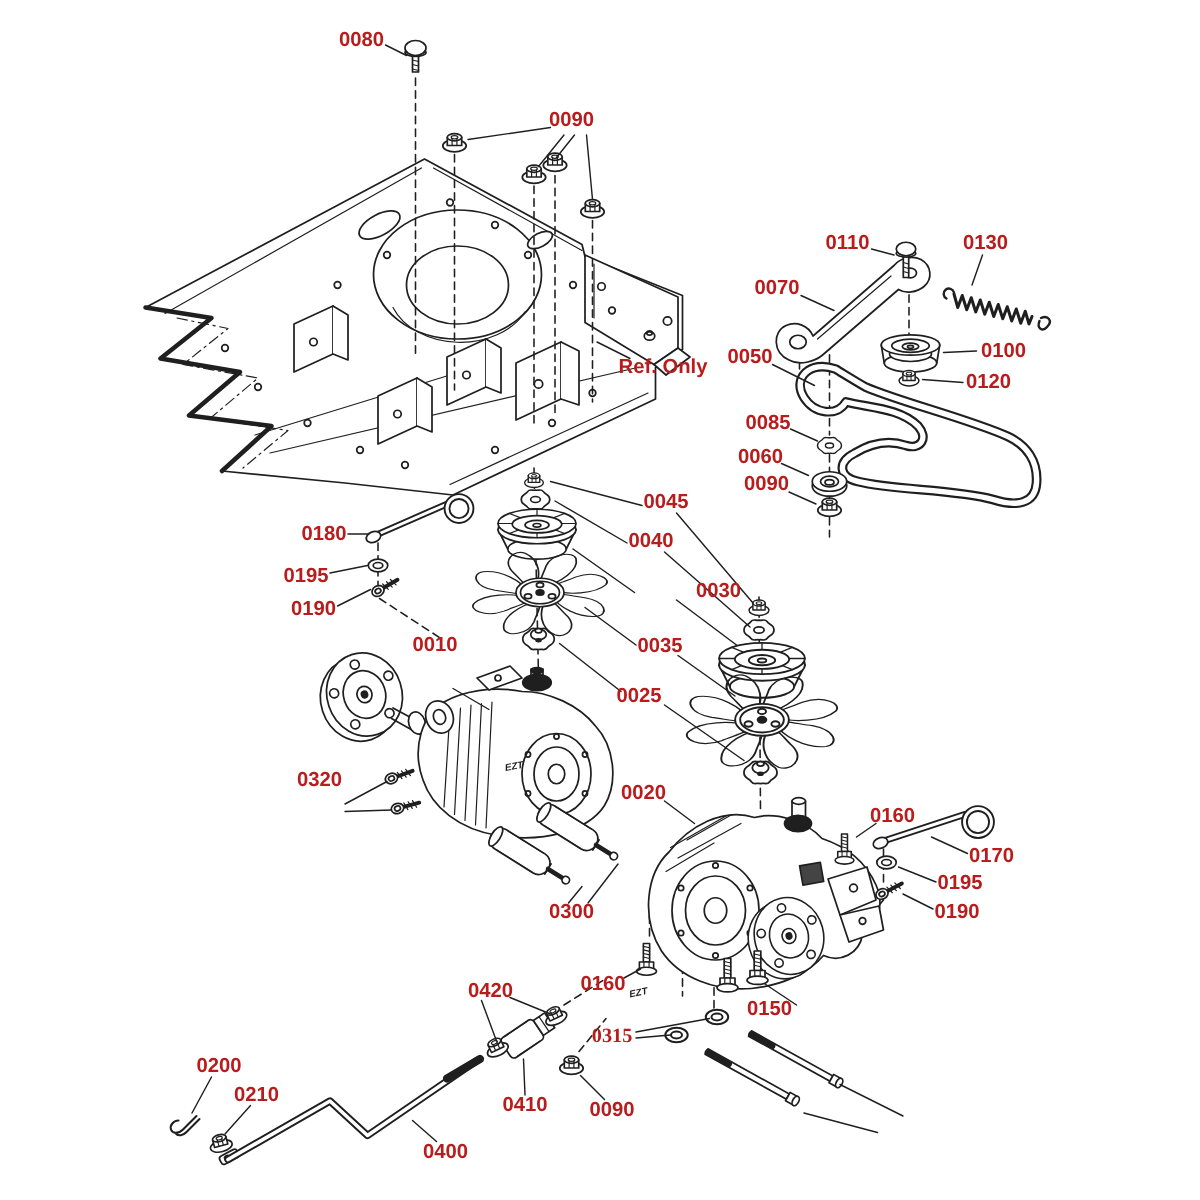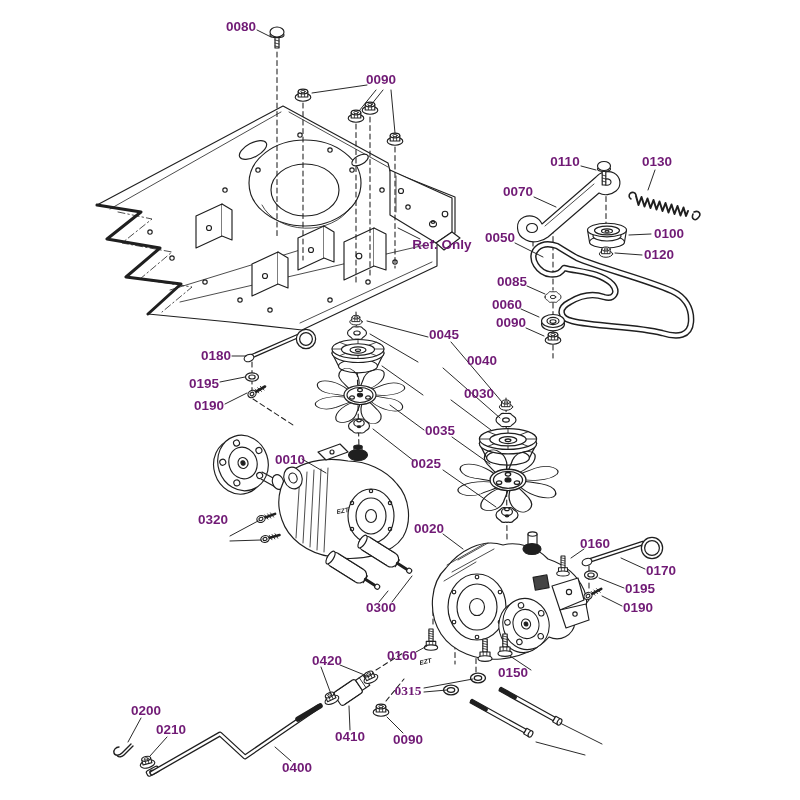--- a/index.html
+++ b/index.html
@@ -2,21 +2,21 @@
 <html><head>
 <meta charset="utf-8">
 <style>
   html,body{margin:0;padding:0;background:#fff;}
   .stage{position:relative;width:800px;height:800px;background:#ffffff;overflow:hidden;
          font-family:"Liberation Sans",sans-serif;}
   #diagram{position:absolute;left:0;top:0;
            fill:none;stroke:#1f1f1f;stroke-width:1.15;stroke-linecap:round;stroke-linejoin:round;}
   #callout-layer{position:absolute;left:0;top:0;width:800px;height:800px;pointer-events:none;}
   .callout{position:absolute;transform:translate(-50%,-50%);font-weight:bold;font-size:13.5px;
-           color:#701a75;text-align:center;line-height:1.08;white-space:nowrap;}
+           color:#b91c1c;text-align:center;line-height:1.08;white-space:nowrap;}
   .callout.multi{transform:translate(-50%,-8px);}
   .c-note{font-weight:bold;font-size:13px;}
   .c-dash{font-size:9px;line-height:.8;letter-spacing:1px;}
   .leader{stroke-width:0.95;}
   .dash{stroke-dasharray:5 3.5;stroke-width:1.05;}
   .bold{stroke-width:3;}
   .thin{stroke-width:0.8;}
 </style>
 </head>
 <body>
@@ -502,33 +502,33 @@
       </div>
       <div class="callout" style="left: 204px; top: 384px;">
         <div>0195</div>
       </div>
       <div class="callout" style="left: 209px; top: 406px;">
         <div>0190</div>
       </div>
       <div class="callout" style="left: 444px; top: 335px;">
         <div>0045</div>
       </div>
-      <div class="callout" style="left: 434px; top: 361px; margin-left: 48px;">
+      <div class="callout" style="left: 434px; top: 361px;">
         <div>0040</div>
       </div>
       <div class="callout" style="left: 439px; top: 394px; margin-left: 40px;">
         <div>0030</div>
       </div>
       <div class="callout" style="left: 440px; top: 431px;">
         <div>0035</div>
       </div>
       <div class="callout" style="left: 426px; top: 464px;">
         <div>0025</div>
       </div>
-      <div class="callout" style="left: 290px; top: 460px; text-align: right;">
+      <div class="callout" style="left: 290px; top: 430px; text-align: right;">
         <div>0010</div>
       </div>
       <div class="callout" style="left: 213px; top: 520px;">
         <div>0320</div>
       </div>
       <div class="callout" style="left: 429px; top: 529px;">
         <div>0020</div>
       </div>
       <div class="callout" style="left: 595px; top: 544px;">
         <div>0160</div>

